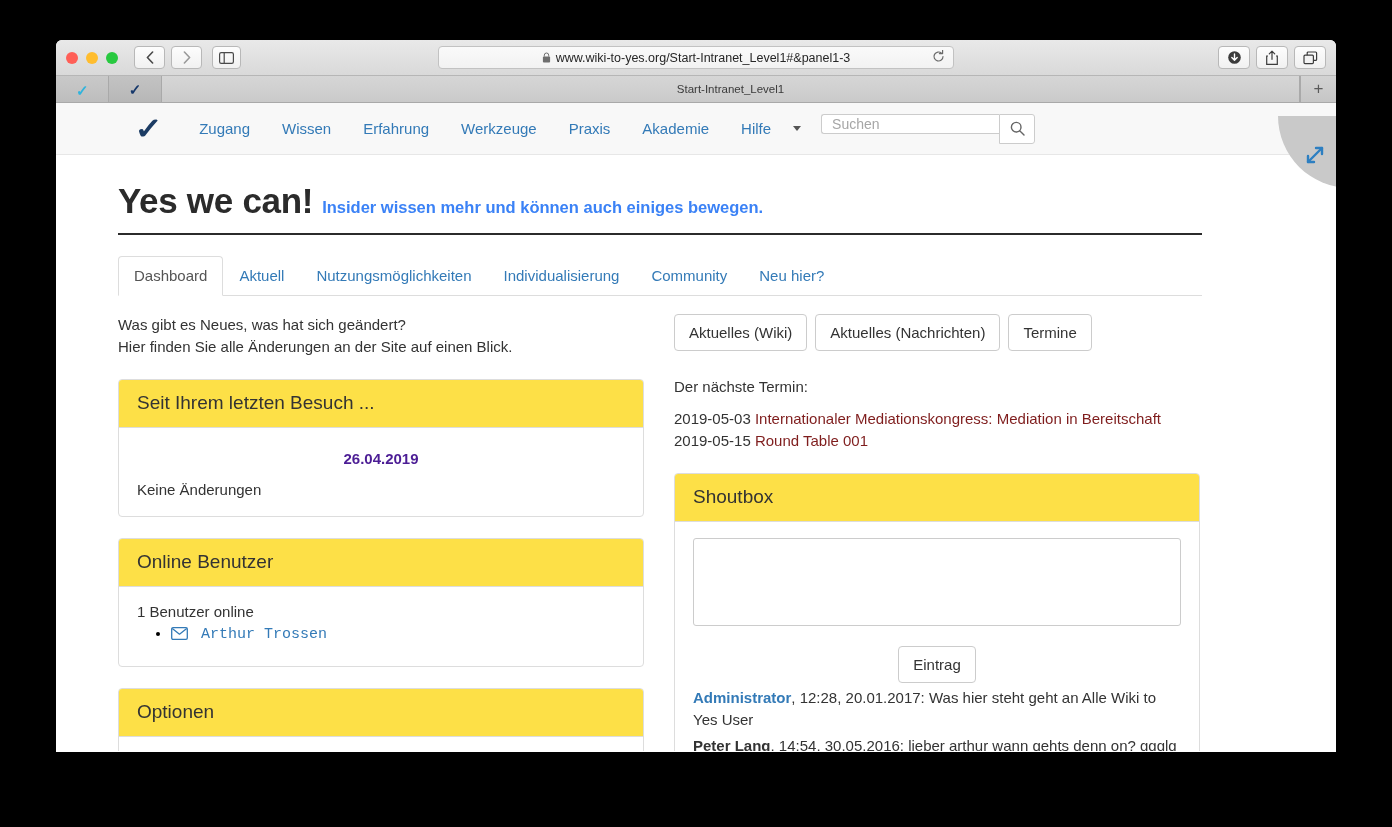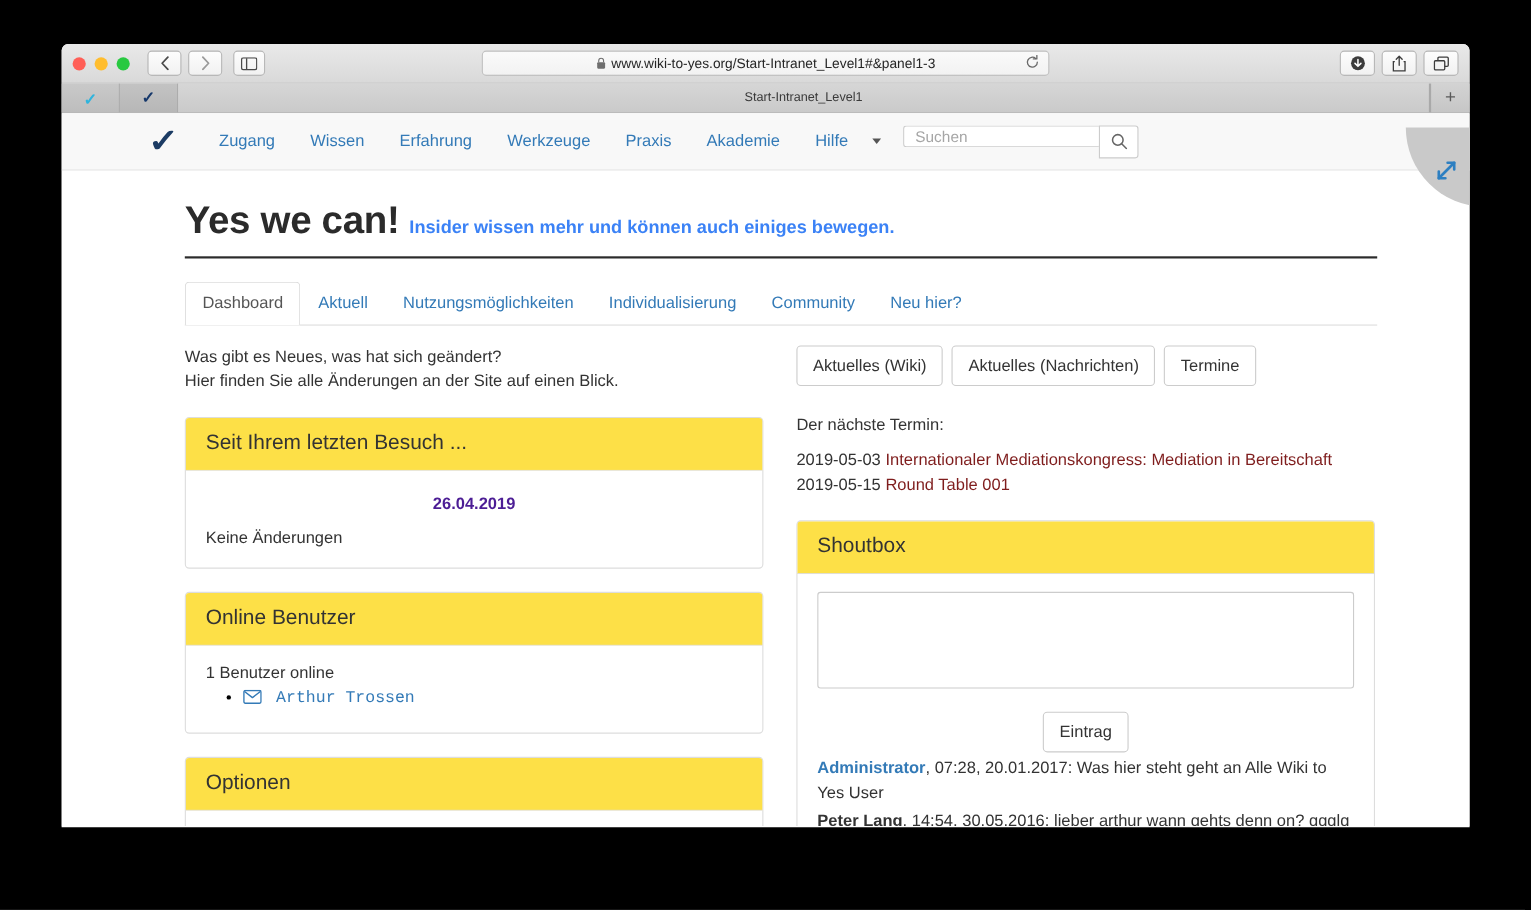--- a/index.html
+++ b/index.html
@@ -171,21 +171,21 @@
     border: 1px solid #ccc;
     border-radius: 0 3px 3px 0;
     display: flex; align-items: center; justify-content: center;
     color: #666;
     cursor: pointer;
   }
 
   
   #content {
     padding: 26px 0 0 0;
-    margin-left: 112px;
+    margin-left: 62px;
     width: 1084px;
   }
 
   #page-header {
     display: flex;
     align-items: baseline;
     border-bottom: 2px solid #2b2b2b;
     padding-bottom: 12px;
   }
   #page-title {
@@ -525,21 +525,21 @@
             <div class="panel-heading">
               <div class="panel-title">Shoutbox</div>
             </div>
             <div class="panel-body">
               <textarea id="shout-textarea" style=""></textarea>
               <div id="shout-submit-wrap">
                 <button class="btn">Eintrag</button>
               </div>
 
               <div class="shout-msg">
-                <span class="shout-author">Administrator</span><span>, 07:28, 20.01.2017: </span><span>Was hier steht geht an Alle Wiki to Yes User</span>
+                <span class="shout-author">Administrator</span><span>, 12:28, 20.01.2017: </span><span>Was hier steht geht an Alle Wiki to Yes User</span>
               </div>
               <div class="shout-msg">
                 <span class="shout-author plainname">Peter Lang</span><span>, 14:54, 30.05.2016: </span><span>lieber arthur wann gehts denn on? ggglg peter</span>
               </div>
               
             </div>
           </div>
         </div>
 
       </div>

